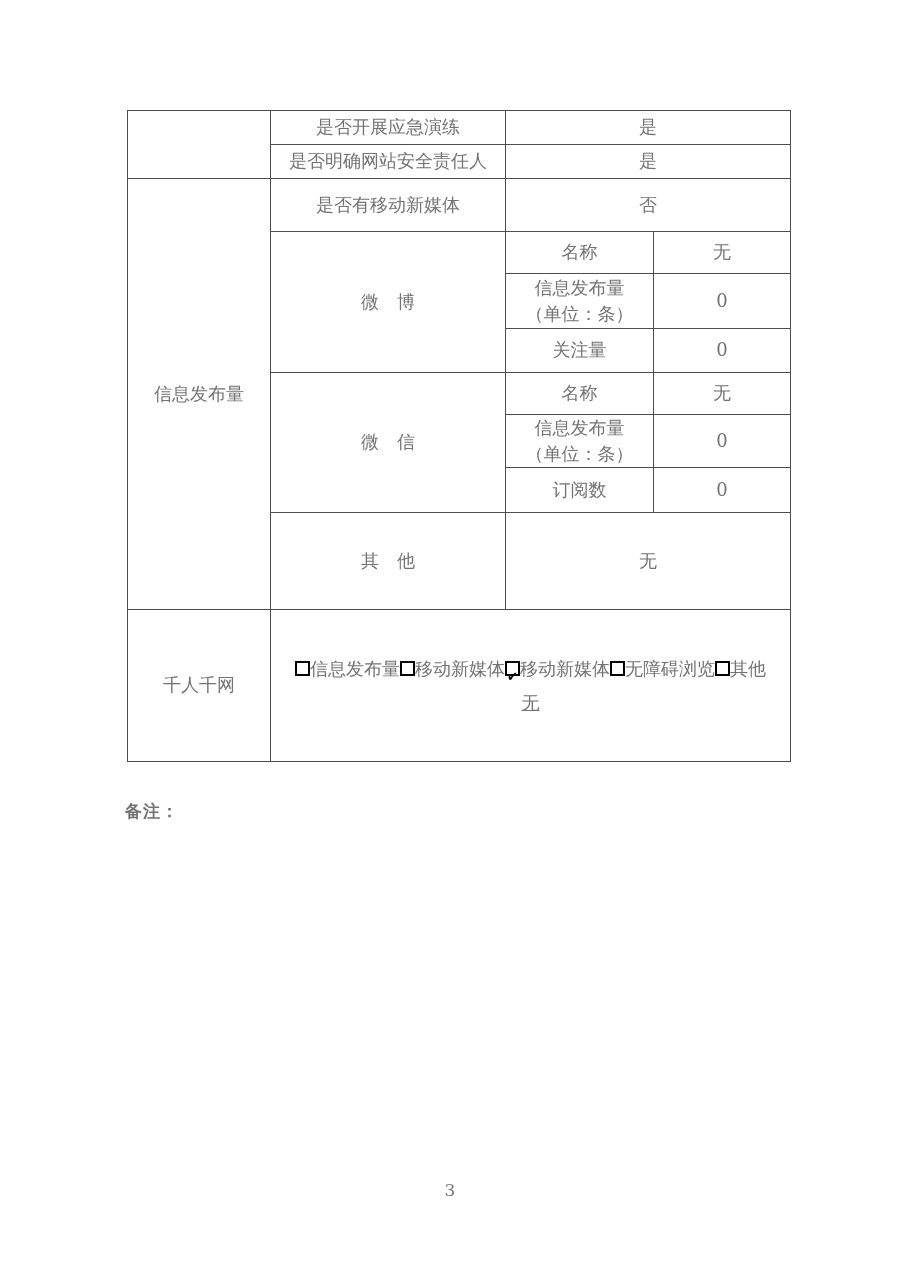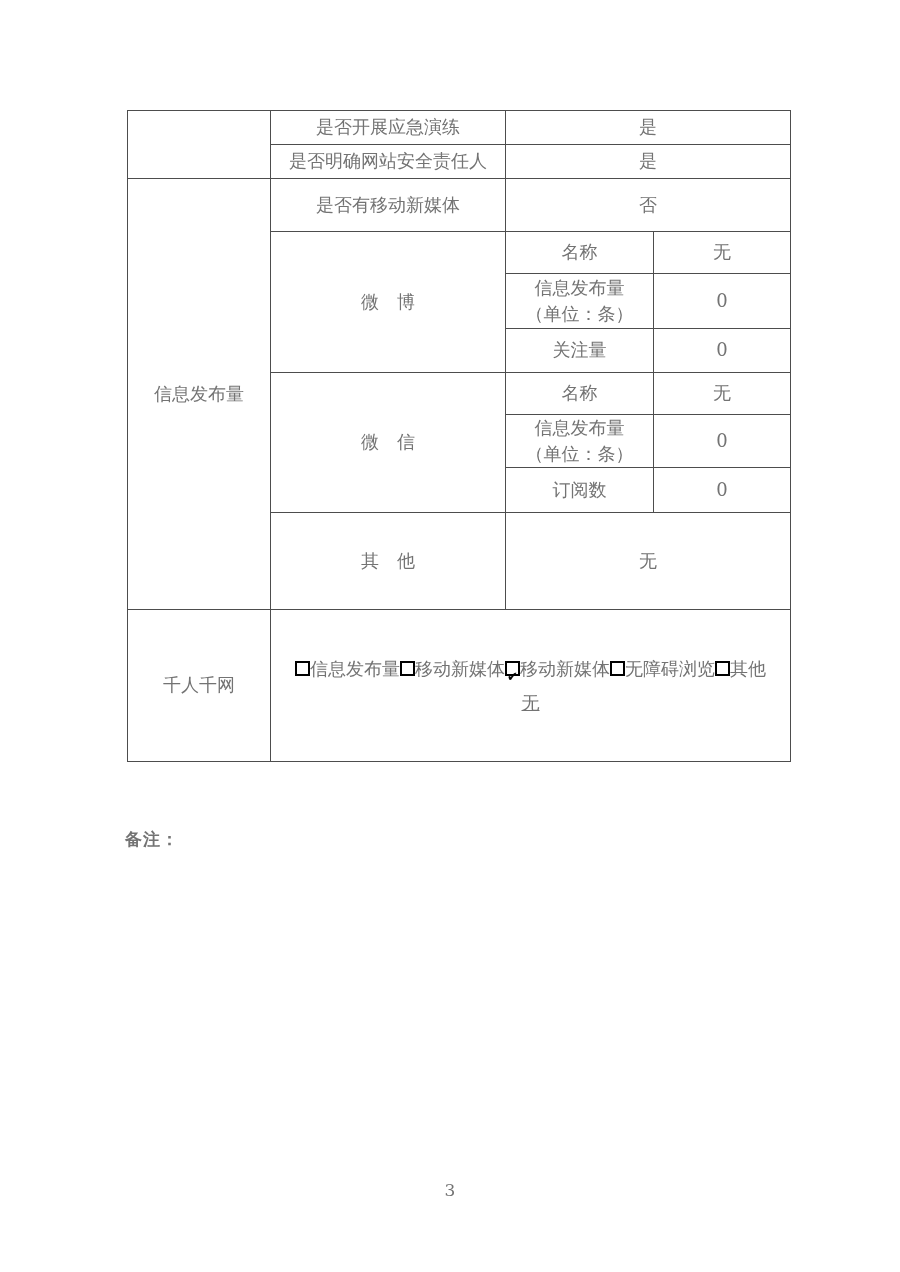--- a/index.html
+++ b/index.html
@@ -73,21 +73,21 @@
     color: #000000;
     font-family: "DejaVu Sans", sans-serif;
   }
   .other-line {
     line-height: 34px;
   }
   .underlined { text-decoration: underline; }
   .remarks {
     position: absolute;
     left: 125px;
-    top: 828px;
+    top: 800px;
     font-size: 17px;
     font-weight: bold;
     letter-spacing: 1px;
   }
   .page-number {
     position: absolute;
     left: 0;
     top: 1180px;
     width: 100%;
     text-align: center;

